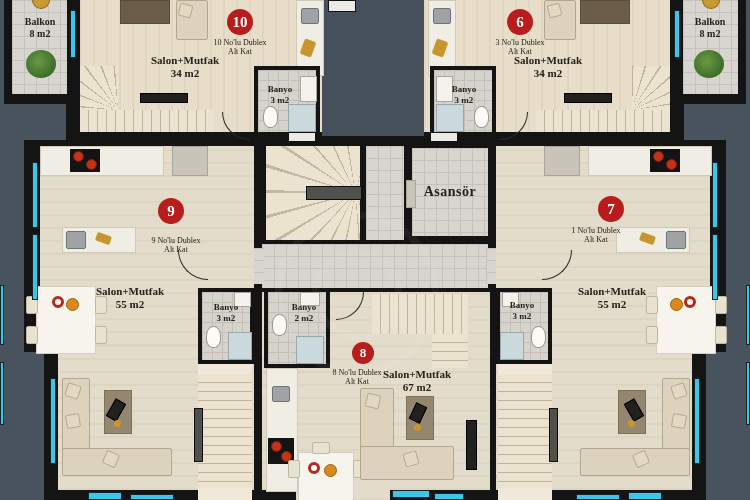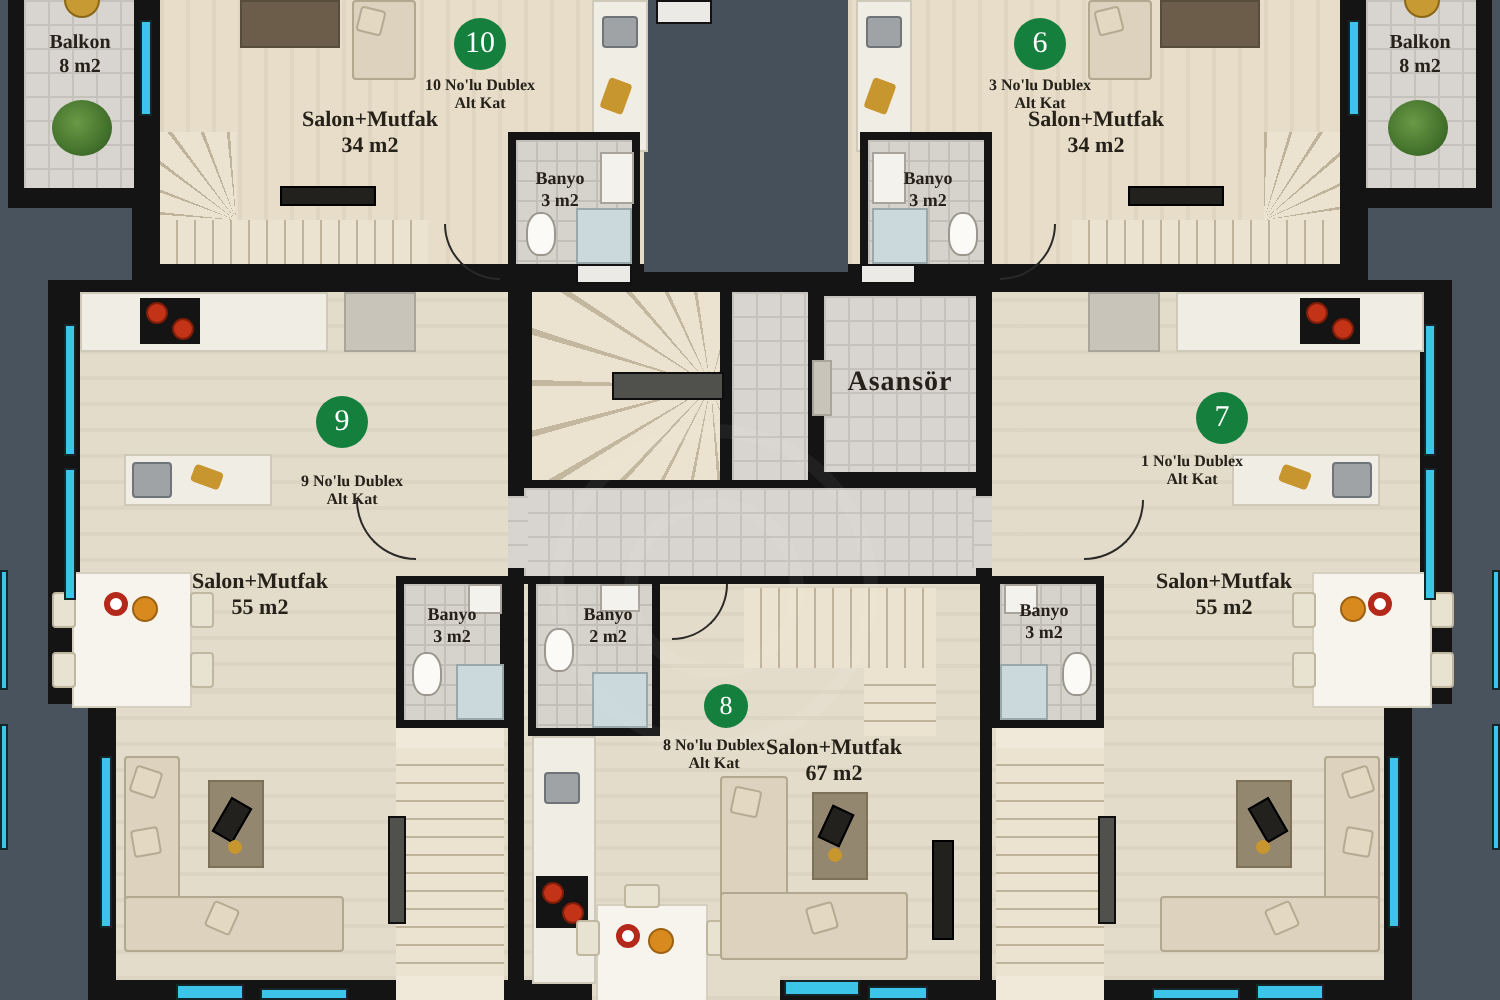--- a/index.html
+++ b/index.html
@@ -41,26 +41,26 @@
   .toilet{position:absolute;background:#FBFAF7;border:1px solid #9B978E;border-radius:45% 45% 42% 42%;}
   .shower{position:absolute;background:#CBD8DC;border:1px solid #9AA7AC;}
   .basin{position:absolute;background:#F4F2ED;border:1px solid #A8A49B;}
   .plant{position:absolute;border-radius:50%;background:radial-gradient(circle at 42% 40%,#6A9A45,#41702B 65%,#2E521E);}
   .walllight{position:absolute;background:#C79A33;border:1px solid #8a6716;border-top:none;border-radius:0 0 16px 16px;}
   .door{position:absolute;border:1.5px solid #2B2A28;background:transparent;box-sizing:border-box;}
   .door-hr{border-top:none;border-right:none;border-radius:0 0 0 100%;}   
   .door-hl{border-top:none;border-left:none;border-radius:0 0 100% 0;}    
   .lbl{position:absolute;text-align:center;color:#26221A;line-height:1.18;transform:translateX(-50%);white-space:nowrap;}
   .lbl-salon{font-size:11px;font-weight:bold;}
-  .lbl-name{font-size:8px;font-weight:bold;}
+  .lbl-name{font-size:8px;font-weight:normal;}
   .lbl-bath{font-size:9px;font-weight:bold;}
   .lbl-balkon{font-size:10px;font-weight:bold;}
   .lbl-elev{font-size:14px;font-weight:bold;letter-spacing:0.5px;}
-  .badge{position:absolute;width:26px;height:26px;border-radius:50%;background:#15803d;color:#FFF;
-         display:flex;align-items:center;justify-content:center;font-size:15px;font-weight:normal;}
+  .badge{position:absolute;width:26px;height:26px;border-radius:50%;background:#b91c1c;color:#FFF;
+         display:flex;align-items:center;justify-content:center;font-size:15px;font-weight:bold;}
   .badge.small{width:22px;height:22px;font-size:13px;}
   .wm-ring{position:absolute;border:7px solid rgba(255,255,255,0.055);border-radius:50%;}
 </style>
 </head>
 <body>
 
 <div id="plan">
 
   <div class="wall" style="left:4px;top:0;width:76px;height:104px"></div>
   <div class="wall" style="left:670px;top:0;width:76px;height:104px"></div>

